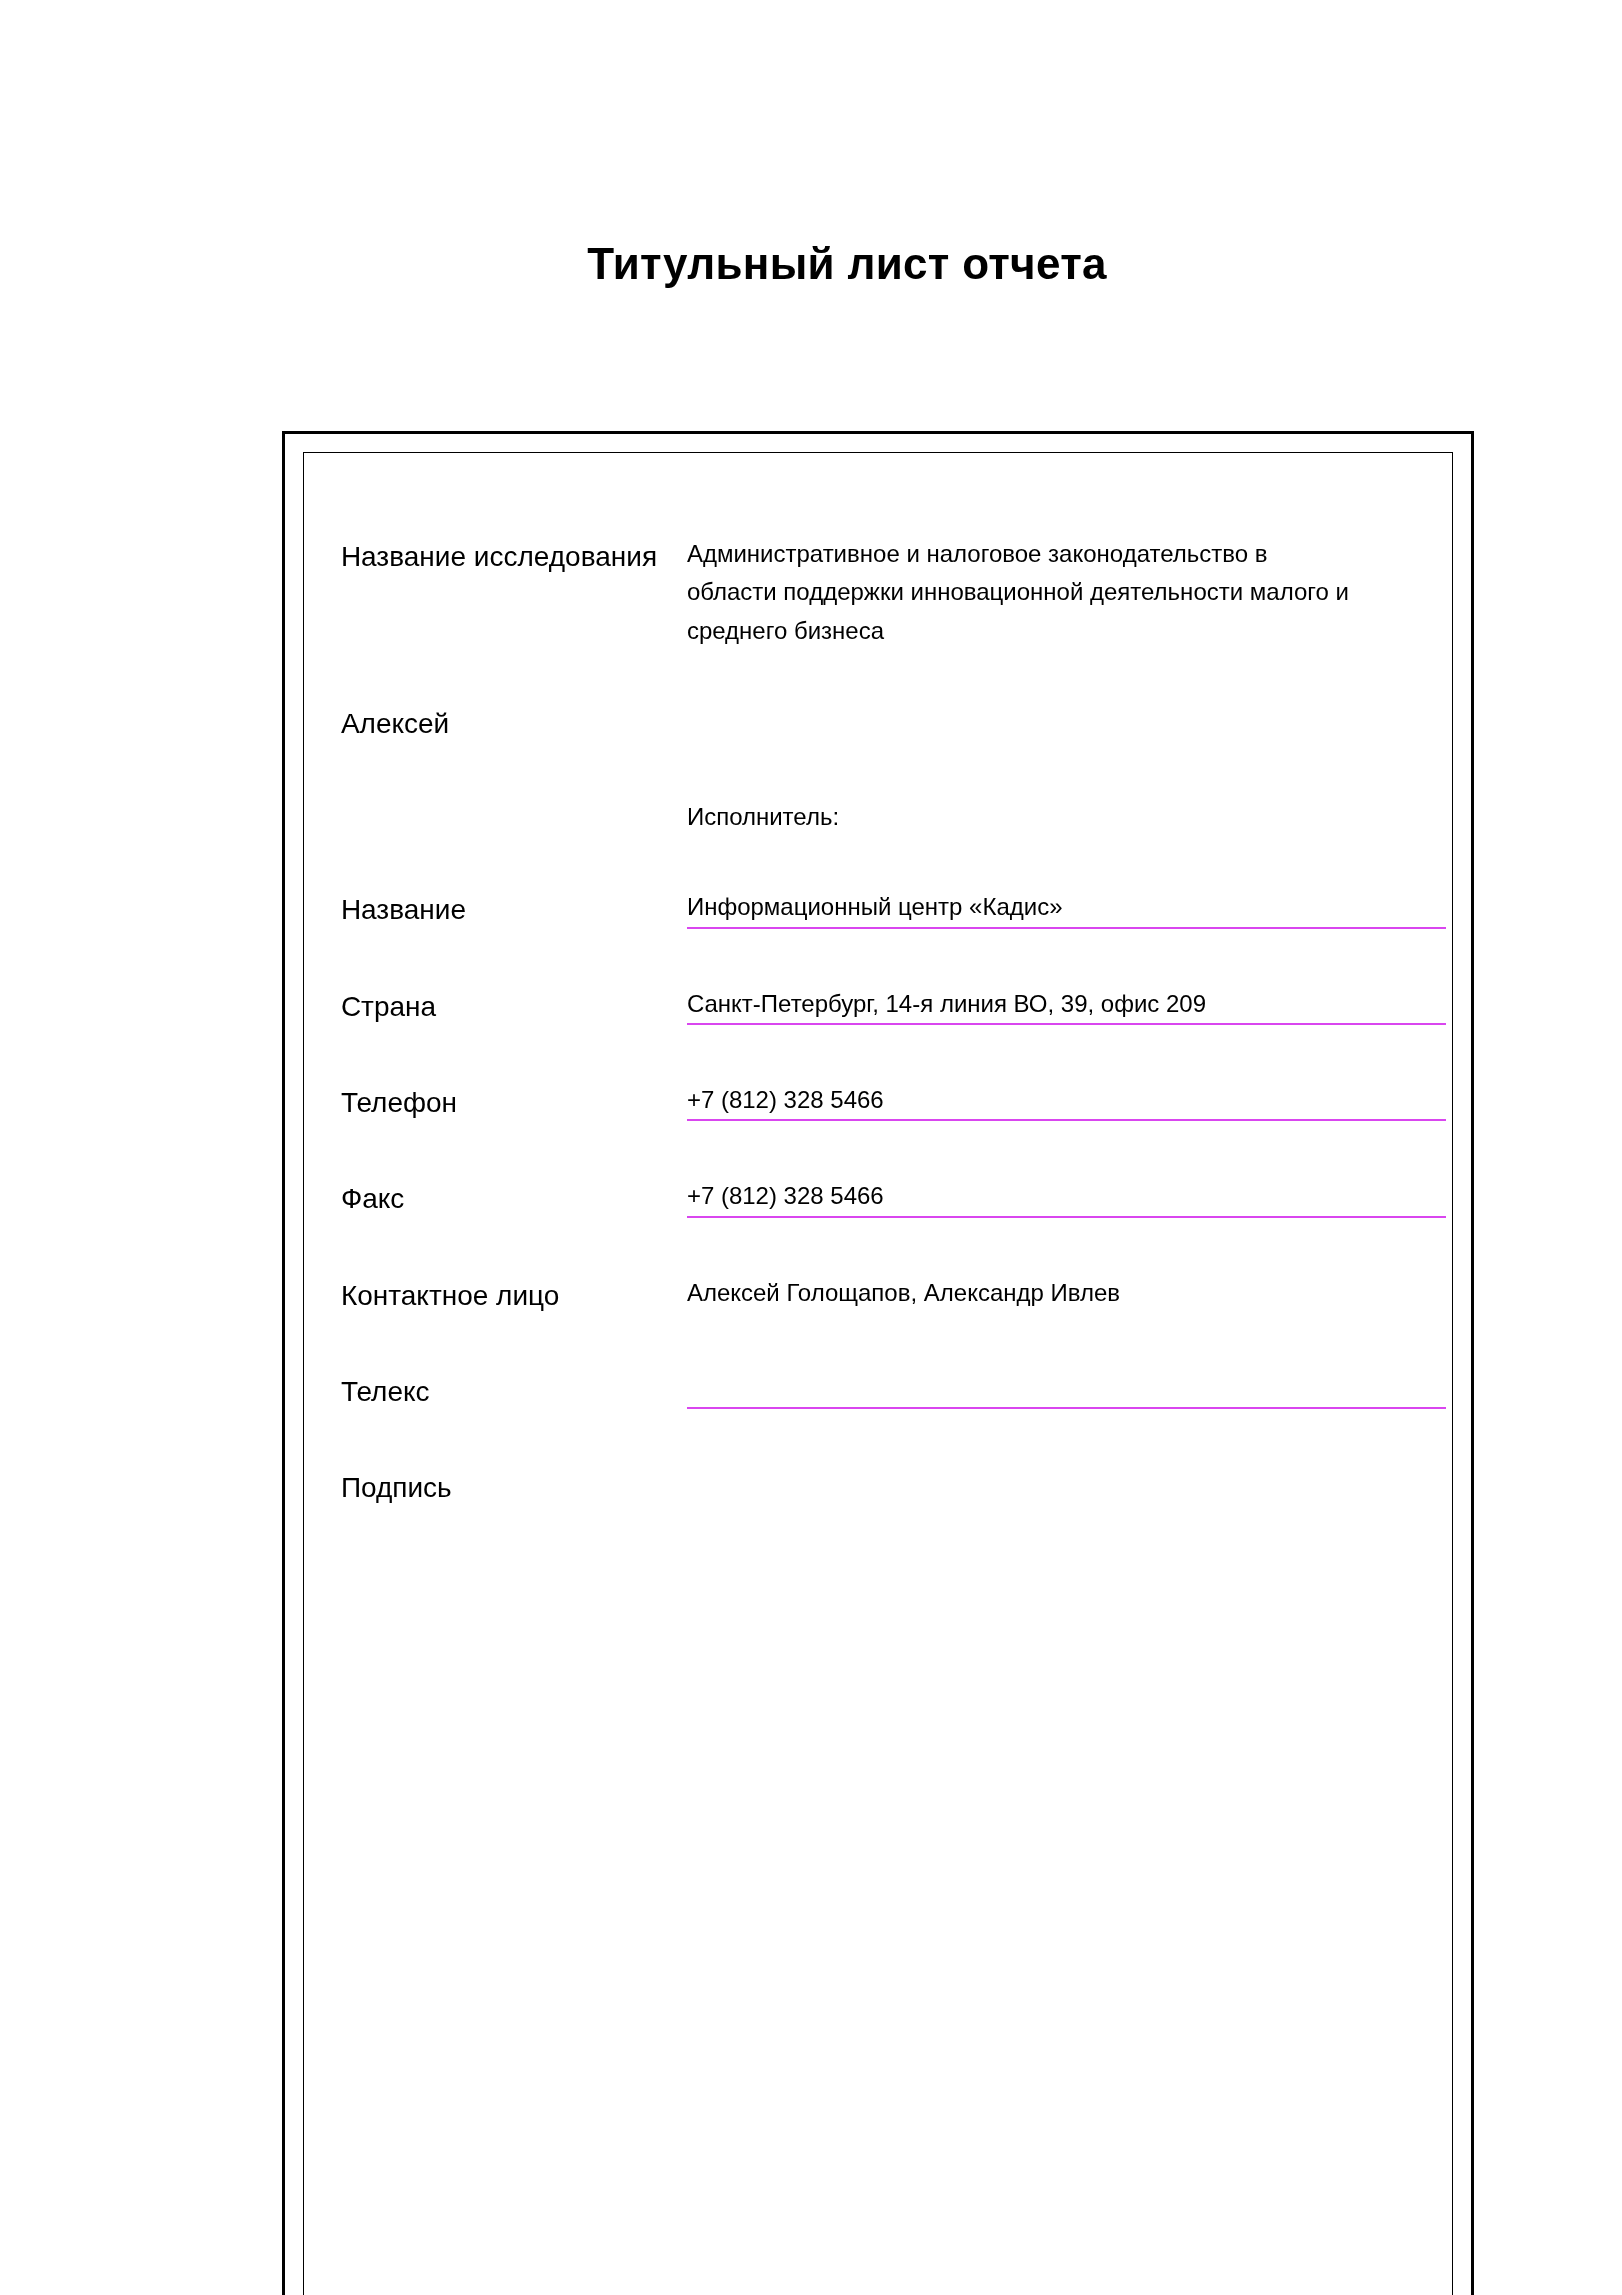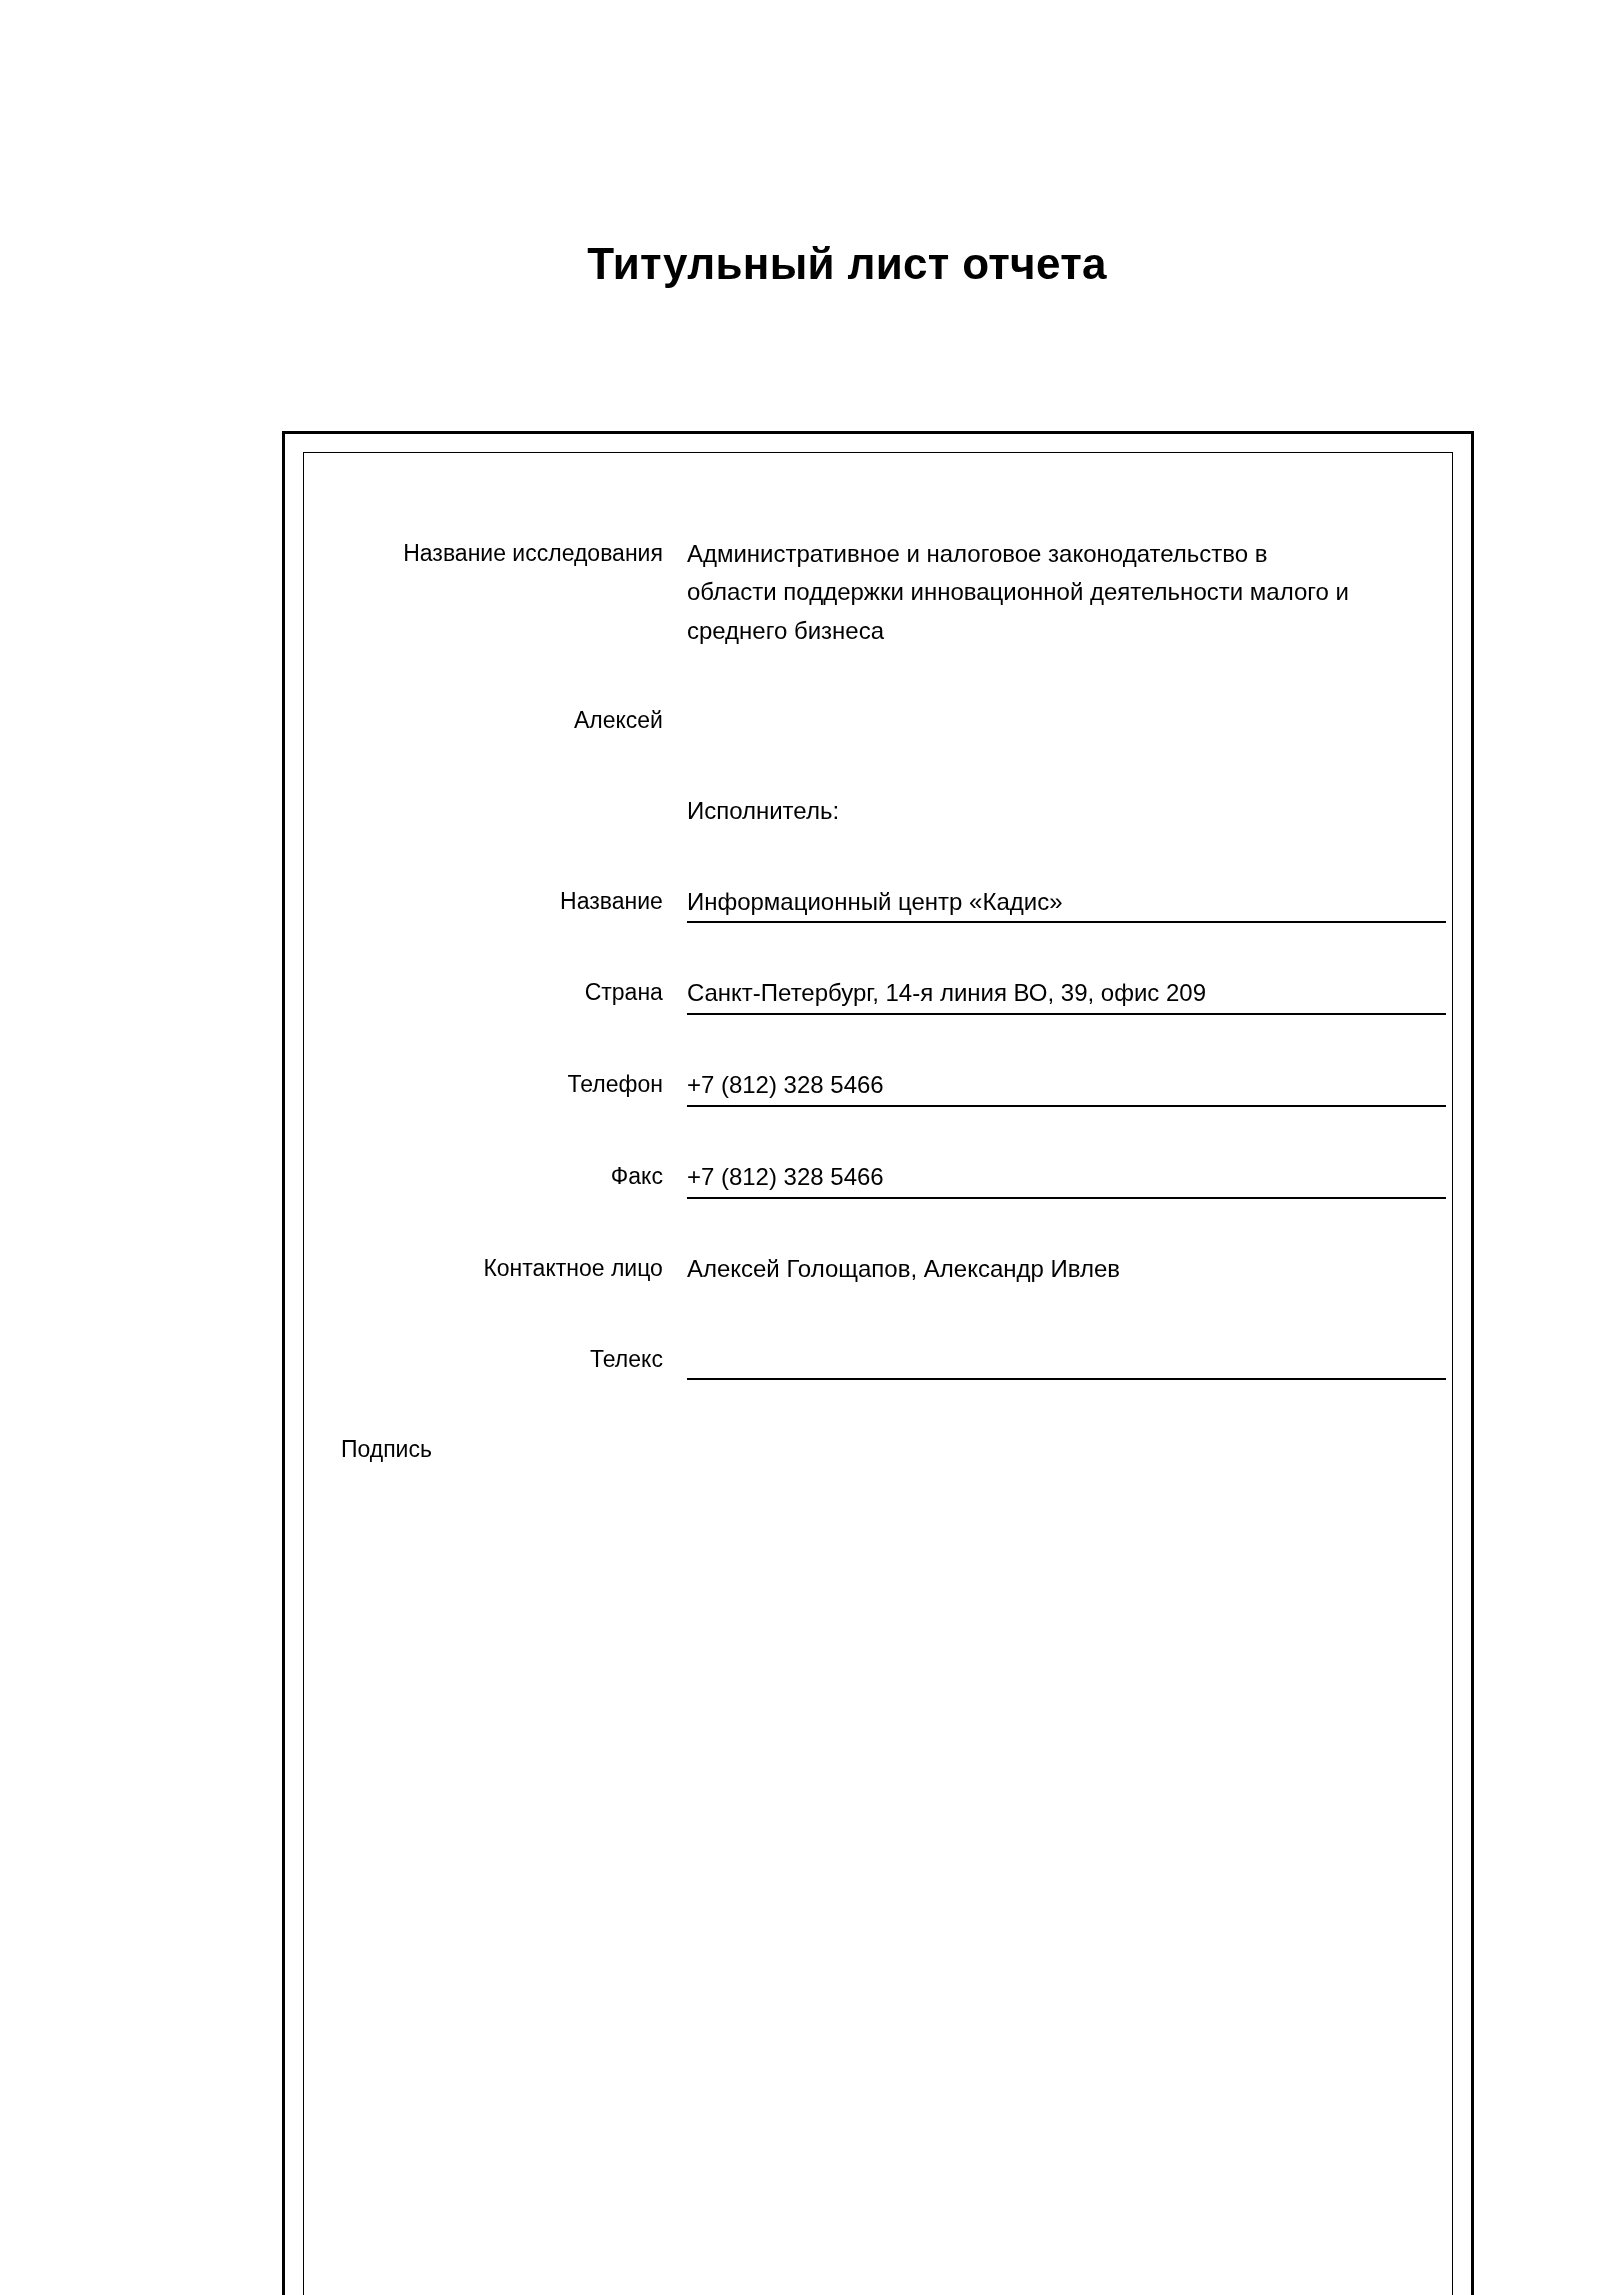--- a/index.html
+++ b/index.html
@@ -38,34 +38,33 @@
     background: #fff;
   }
   .field-row {
     display: flex;
     align-items: flex-start;
     margin-bottom: 27.5px;
   }
   .field-row:last-child { margin-bottom: 0; flex-direction: column; }
   .field-label {
     flex: 0 0 322px;
-    font-size: 23px;
+    font-size: 28px;
     line-height: 1.6;
     min-height: 39px;
-    text-align: right;
   }
   .field-value {
     flex: 0 0 759px;
     font-size: 24px;
     line-height: 1.6;
     min-height: 39px;
     white-space: pre-line;
   }
   .field-value.underlined {
-    border-bottom: 2px solid #000000;
+    border-bottom: 2px solid #d946ef;
   }
 </style>
 </head>
 <body>
 
 <div class="page">
 
   <div class="doc-title">Титульный лист отчета</div>
 
   <div class="title-box-outer">

